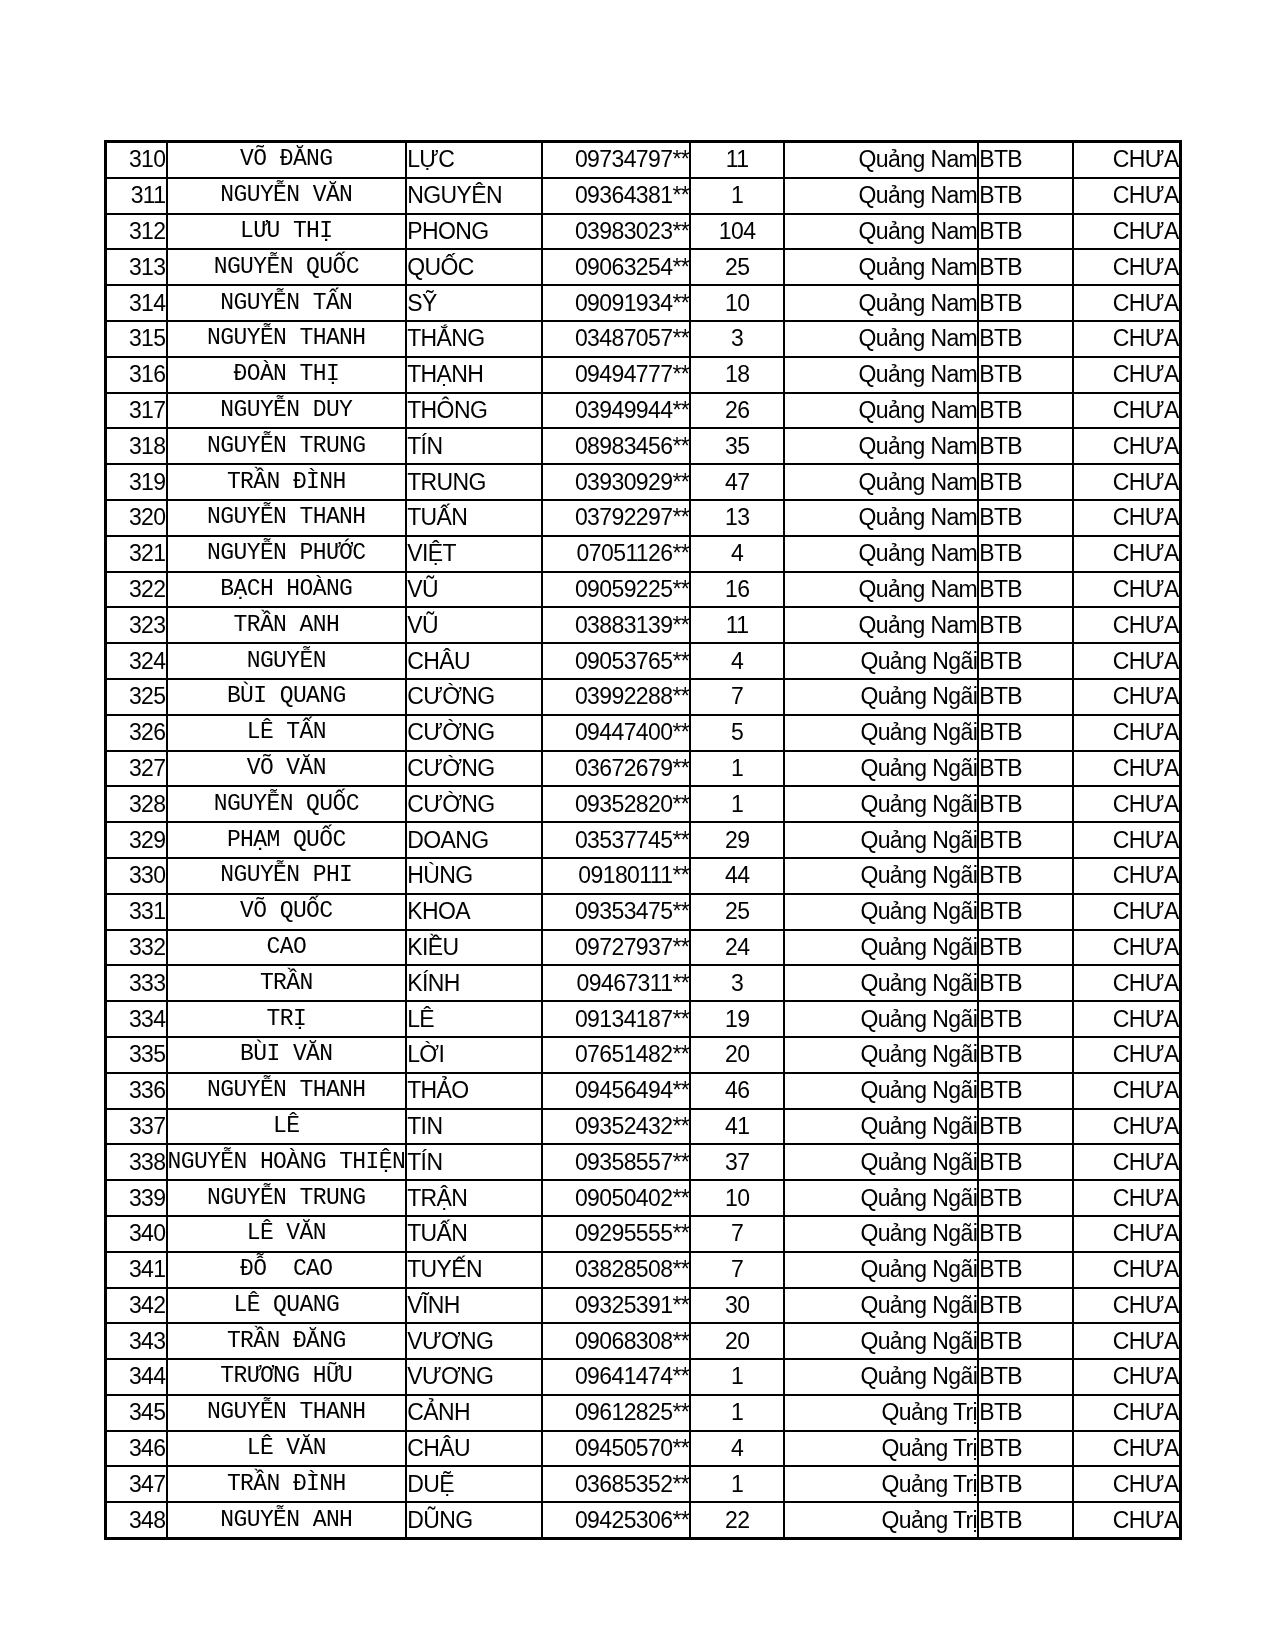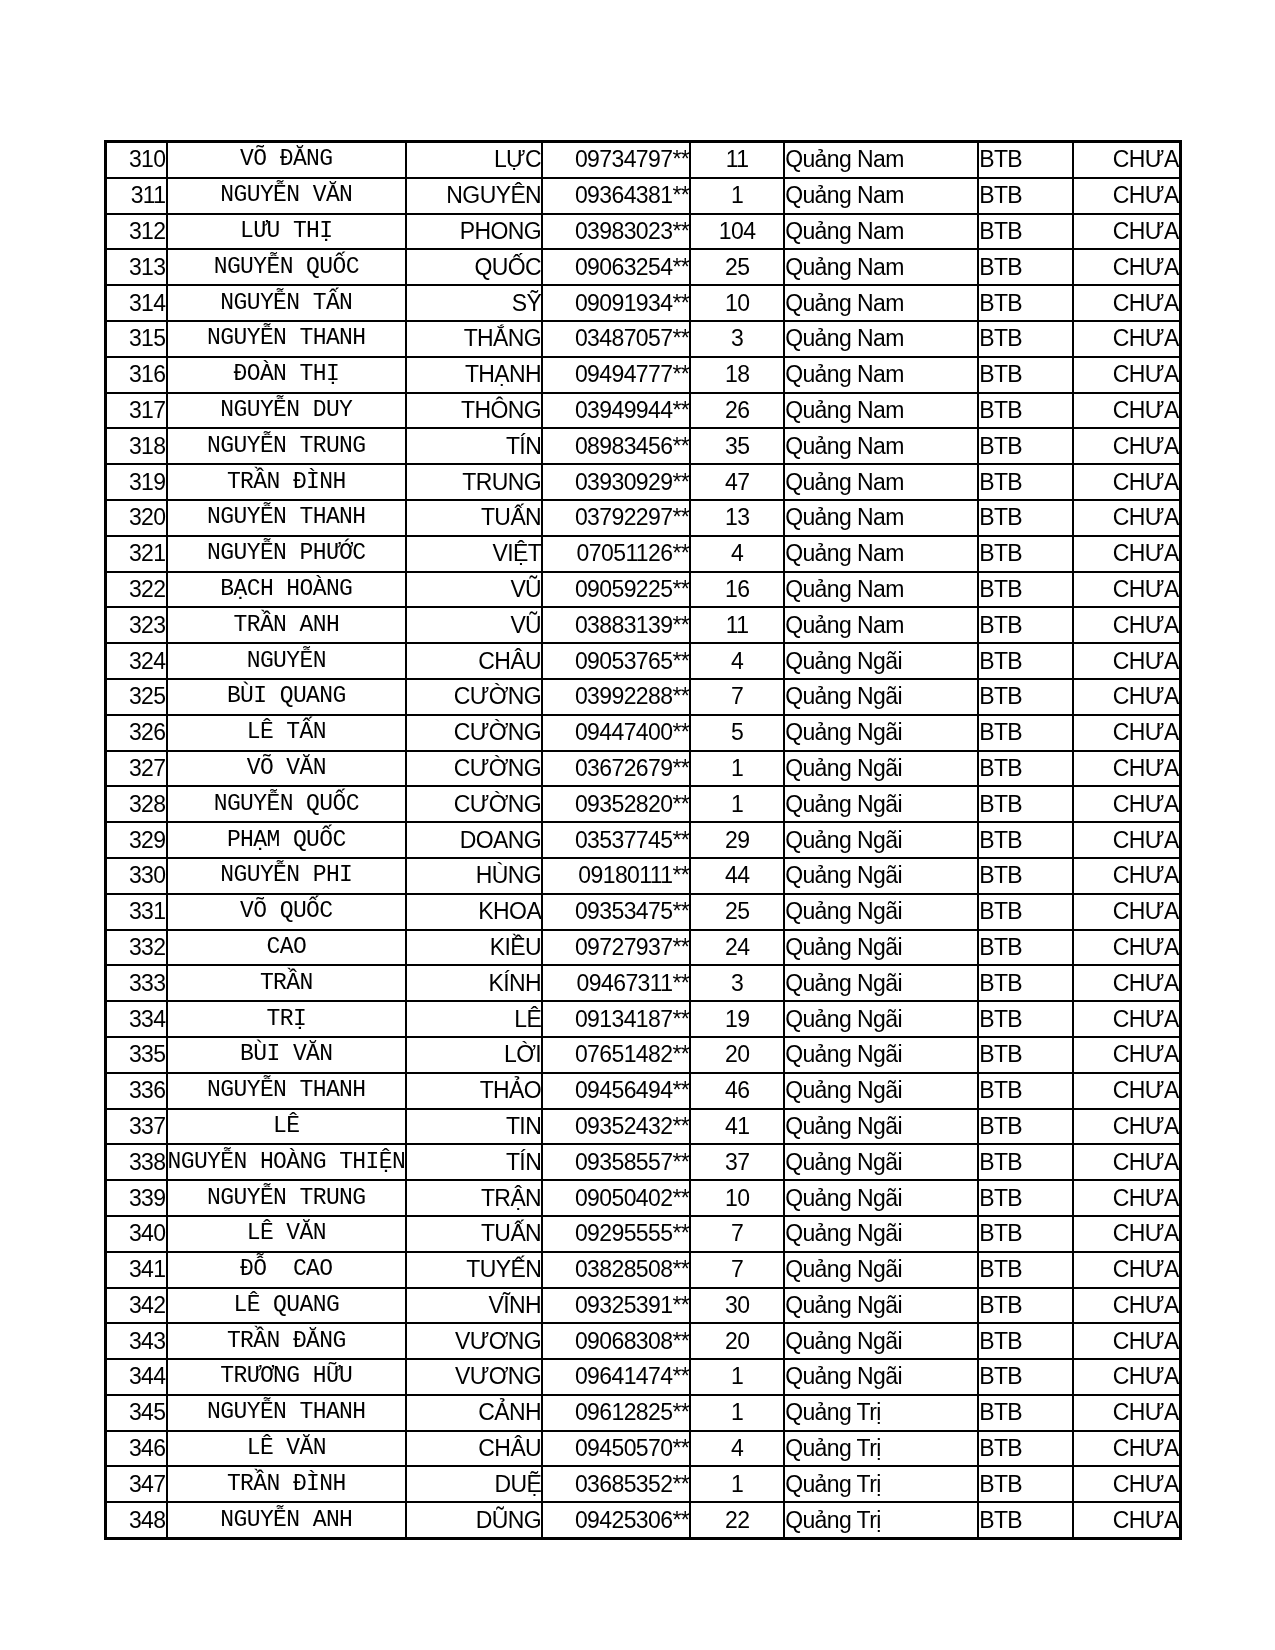--- a/index.html
+++ b/index.html
@@ -35,24 +35,24 @@
     letter-spacing: -0.6px;
     color: #000000;
     white-space: pre;
     overflow: hidden;
     vertical-align: middle;
     line-height: 1;
   }
   
   td.col-0 { text-align: right;  padding-right: 4px; }
   td.col-1 { text-align: center; font-family: Liberation Mono, monospace; }
-  td.col-2 { text-align: right; }
+  td.col-2 { text-align: left; }
   td.col-3 { text-align: right;   padding-left: 5px; }
   td.col-4 { text-align: center; }
-  td.col-5 { text-align: left; }
+  td.col-5 { text-align: right; }
   td.col-6 { text-align: left;   padding-left: 5px; }
   td.col-7 { text-align: right;   padding-left: 5px; }
 </style>
 </head>
 <body>
 
 <div class="page">
   <table class="data-table">
     <colgroup>
       <col style="width:61px">

